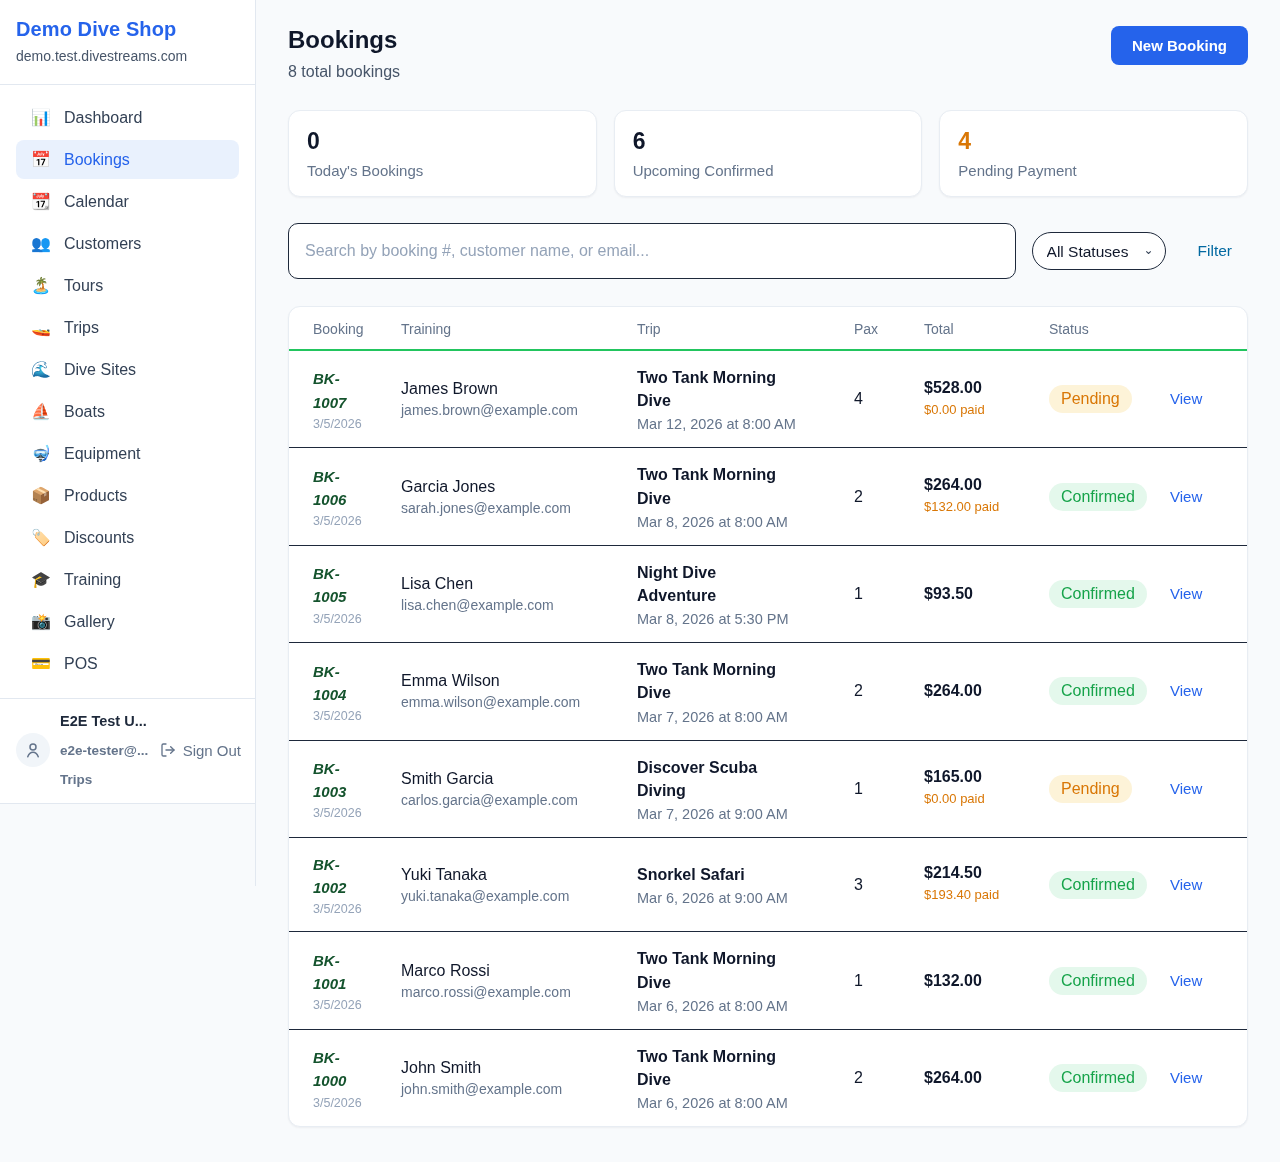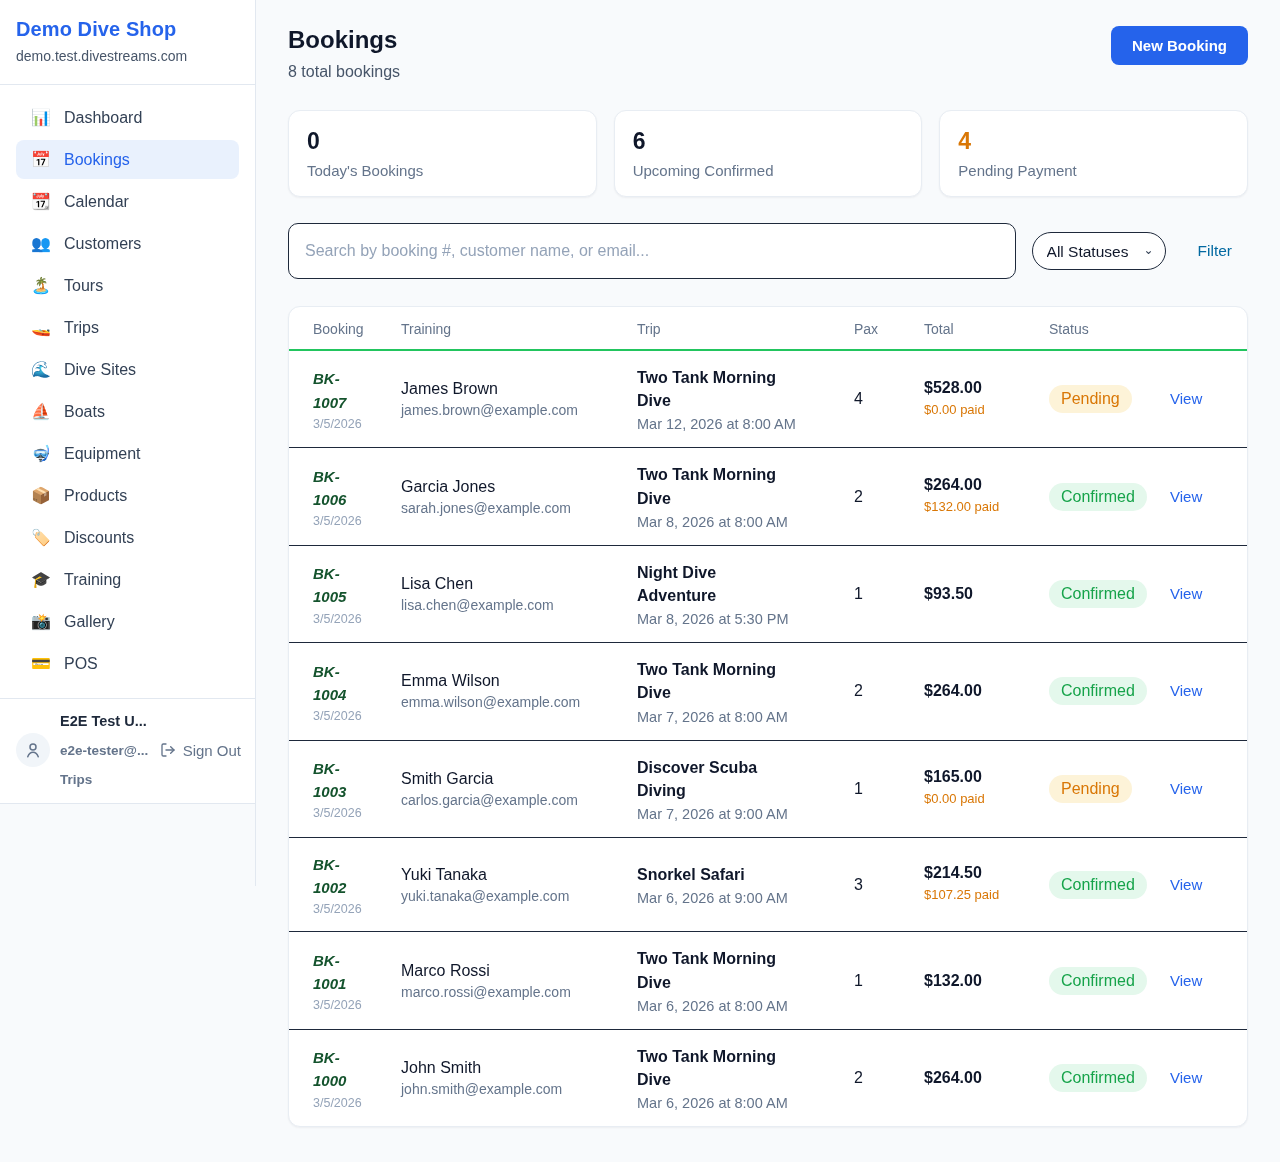--- a/index.html
+++ b/index.html
@@ -402,21 +402,21 @@
       <div class="cust-name">Yuki Tanaka</div>
       <div class="cust-email">yuki.tanaka@example.com</div>
     </td>
     <td>
       <div class="trip-name">Snorkel Safari</div>
       <div class="trip-date">Mar 6, 2026 at 9:00 AM</div>
     </td>
     <td><span class="pax-val">3</span></td>
     <td>
       <div class="total-val">$214.50</div>
-      <div class="paid-val">$107.25 paid</div>
+      <div class="paid-val">$193.40 paid</div>
     </td>
     <td><span class="badge confirmed">Confirmed</span></td>
     <td><a class="view-link">View</a></td>
   </tr>
 
   <tr>
     <td>
       <div class="bk-id">BK-1001</div>
       <div class="bk-date">3/5/2026</div>
     </td>

